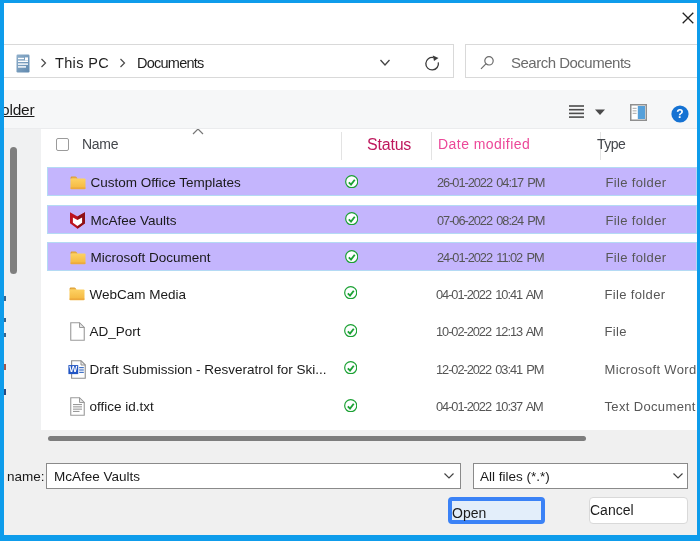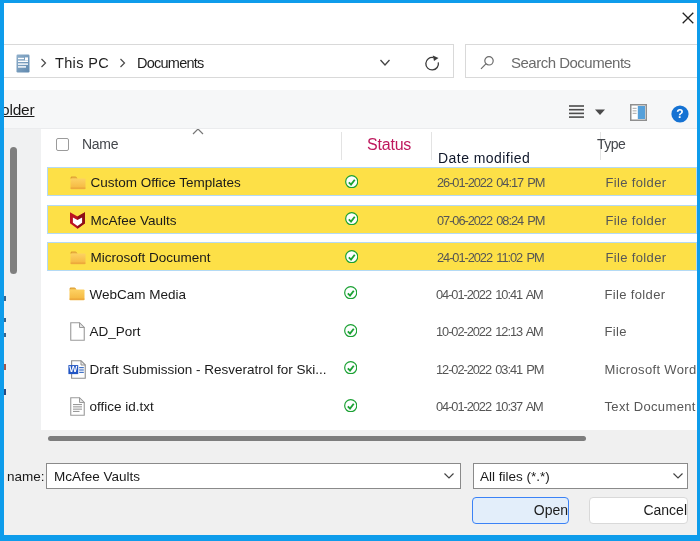--- a/index.html
+++ b/index.html
@@ -2,21 +2,21 @@
 <html><head>
 <meta charset="utf-8">
 <style>
   html,body{margin:0;padding:0;}
   body{width:700px;height:541px;overflow:hidden;font-family:"Liberation Sans", sans-serif;}
   .win{position:relative;width:700px;height:541px;background:#fff;overflow:hidden;}
   .abs{position:absolute;}
   .b{background:#0e9ceb;}
   .txt{white-space:nowrap;}
   .row{position:absolute;left:5.5px;width:650.5px;height:29px;box-sizing:border-box;}
-  .row.sel{background:#fde047;border:1px solid #b4daf4;}
+  .row.sel{background:#c4b5fd;border:1px solid #b4daf4;}
   .ric{position:absolute;left:22px;top:6.5px;}
   .rname{position:absolute;left:43px;top:6px;font-size:13.5px;color:#1a1a1a;line-height:17px;white-space:nowrap;}
   .rstat{position:absolute;left:297px;top:6.5px;}
   .rdate{position:absolute;left:389.5px;top:7px;font-size:12.8px;letter-spacing:-1.05px;word-spacing:1.8px;color:#555555;line-height:15px;white-space:nowrap;}
   .rtype{position:absolute;left:558px;top:7px;font-size:13px;letter-spacing:0.35px;color:#575757;line-height:15px;white-space:nowrap;}
 </style>
 </head>
 <body>
 <div class="win">
 
@@ -98,21 +98,21 @@
 
     <div class="abs" style="left:15px;top:9px;width:13px;height:13px;border:1px solid #9b9b9b;border-radius:2px;background:#fff;box-sizing:border-box;"></div>
     <div class="abs txt" style="left:41px;top:7px;font-size:14px;letter-spacing:-0.3px;color:#44474c;line-height:17px;">Name</div>
     <svg class="abs" style="left:151px;top:-1px;" width="12" height="7" viewBox="0 0 12 7">
       <path d="M1 6 L6 1 L11 6" stroke="#777" stroke-width="1.2" fill="none"></path>
     </svg>
     <div class="abs" style="left:300px;top:3px;width:1px;height:28px;background:#e3e3e3;"></div>
     <div class="abs" style="left:390px;top:3px;width:1px;height:28px;background:#e3e3e3;"></div>
     <div class="abs" style="left:559px;top:3px;width:1px;height:28px;background:#e3e3e3;"></div>
     <div class="abs txt" style="left:306px;top:7px;font-size:16px;letter-spacing:-0.2px;color:#be185d;line-height:17px;margin-left:20px;">Status</div>
-    <div class="abs txt" style="left:397px;top:21px;font-size:14px;letter-spacing:0.45px;color:#0f172a;line-height:17px;">Date modified</div>
+    <div class="abs txt" style="left:397px;top:7px;font-size:14px;letter-spacing:0.45px;color:#ec4899;line-height:17px;">Date modified</div>
     <div class="abs txt" style="left:556px;top:7px;font-size:14px;letter-spacing:-0.55px;color:#44474c;line-height:17px;">Type</div>
 
     <div class="row sel" style="top:38px;">
       <svg class="ric" width="16" height="16" viewBox="0 0 16 16">
           <use href="#folder"></use>
         </svg>
       <div class="rname">Custom Office Templates</div>
       <svg class="rstat" width="13.4" height="13.4" viewBox="0 0 14 14">
           <use href="#stat"></use>
         </svg>
@@ -245,22 +245,22 @@
   <svg class="abs" style="left:443px;top:472px;" width="12" height="8" viewBox="0 0 12 8">
     <path d="M1.5 1.5 L6 6 L10.5 1.5" stroke="#444" stroke-width="1.2" fill="none"></path>
   </svg>
 
   <div class="abs" style="left:473px;top:463px;width:215px;height:26px;background:#fff;border:1px solid #8a8a8a;box-sizing:border-box;"></div>
   <div class="abs txt" style="left:480px;top:469px;font-size:13.5px;color:#1a1a1a;line-height:16px;">All files (*.*)</div>
   <svg class="abs" style="left:672px;top:472px;" width="12" height="8" viewBox="0 0 12 8">
     <path d="M1.5 1.5 L6 6 L10.5 1.5" stroke="#444" stroke-width="1.2" fill="none"></path>
   </svg>
 
-  <div class="abs" style="left:472px;top:497px;width:97px;height:27px;background:#e3eefa;border:1px solid #3b82f6;border-radius:4px;box-sizing:border-box;text-align:right;font-size:14px;color:#1c1c1c;line-height:25px;">Open</div>
-  <div class="abs" style="left:589px;top:497px;width:99px;height:27px;background:#fff;border:1px solid #d9d9d9;border-radius:4px;box-sizing:border-box;text-align:right;font-size:14px;color:#1c1c1c;line-height:25px;">Cancel</div>
+  <div class="abs" style="left:448px;top:497px;width:97px;height:27px;background:#e3eefa;border:4px solid #3b82f6;border-radius:4px;box-sizing:border-box;text-align:left;font-size:14px;color:#1c1c1c;line-height:25px;">Open</div>
+  <div class="abs" style="left:589px;top:497px;width:99px;height:27px;background:#fff;border:1px solid #d9d9d9;border-radius:4px;box-sizing:border-box;text-align:left;font-size:14px;color:#1c1c1c;line-height:25px;">Cancel</div>
 
   <div class="abs" style="left:4px;top:296px;width:2px;height:5px;background:#39658c;"></div>
   <div class="abs" style="left:4px;top:318px;width:2px;height:4px;background:#39658c;"></div>
   <div class="abs" style="left:4px;top:333px;width:2px;height:4px;background:#39658c;"></div>
   <div class="abs" style="left:4px;top:364px;width:2px;height:6px;background:#a0574d;"></div>
   <div class="abs" style="left:4px;top:389px;width:2px;height:6px;background:#2a4a80;"></div>
 
   <div class="abs b" style="left:0;top:0;width:4px;height:541px;"></div>
   <div class="abs b" style="left:0;top:0;width:700px;height:3px;"></div>
   <div class="abs b" style="left:697px;top:0;width:3px;height:541px;"></div>

